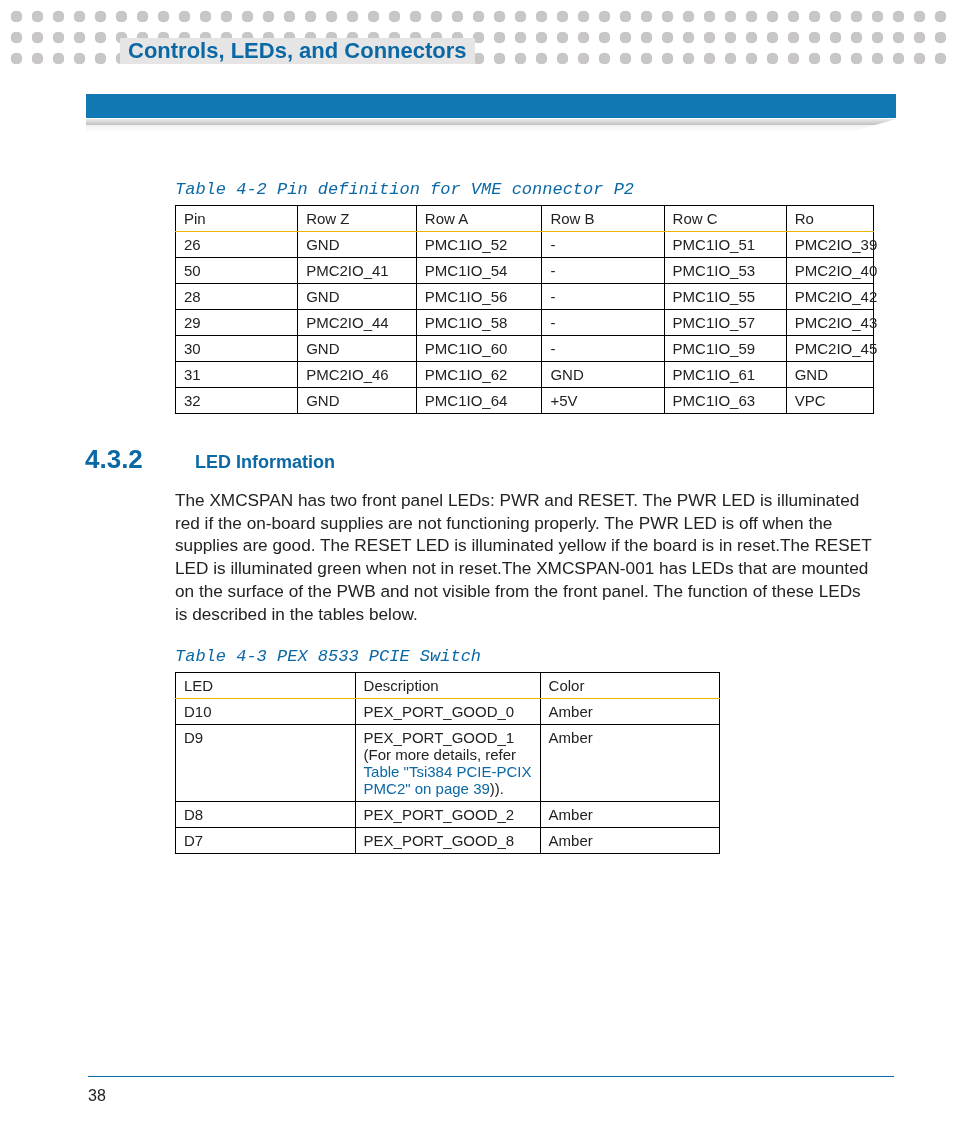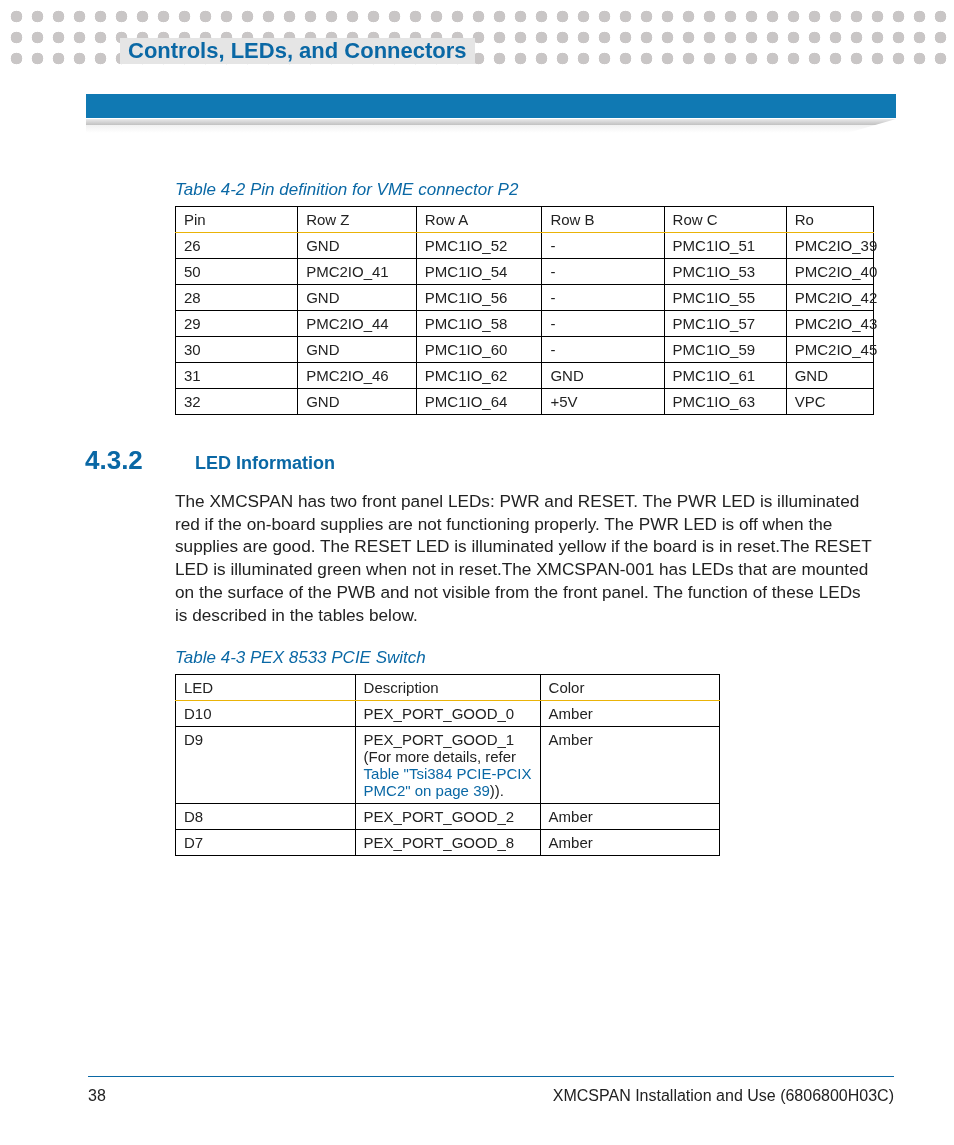--- a/index.html
+++ b/index.html
@@ -64,20 +64,21 @@
     left: 175px;
     right: 80px;
   }
   .nudge-left { margin-left: -90px; }
 
   .table-caption {
     color: #0a68a5;
     font-style: italic;
     font-size: 17px;
     margin: 0 0 6px 0;
+    font-family: Liberation Mono, monospace;
   }
   table.data {
     border-collapse: collapse;
     width: 100%;
     font-size: 15px;
     margin-bottom: 30px;
     table-layout: fixed;
   }
   table.data th, table.data td {
     border: 1px solid #000;
@@ -266,16 +267,15 @@
             <td>Amber</td>
           </tr>
         </tbody>
     </table>
   </div>
 
   <div class="footer">
     <hr class="footer-rule">
     <div class="footer-row">
       <span>38</span>
-      <span>XMCSPAN Installation and Use (6806800H03C)</span>
     </div>
   </div>
 </div>
 
 </body></html>

